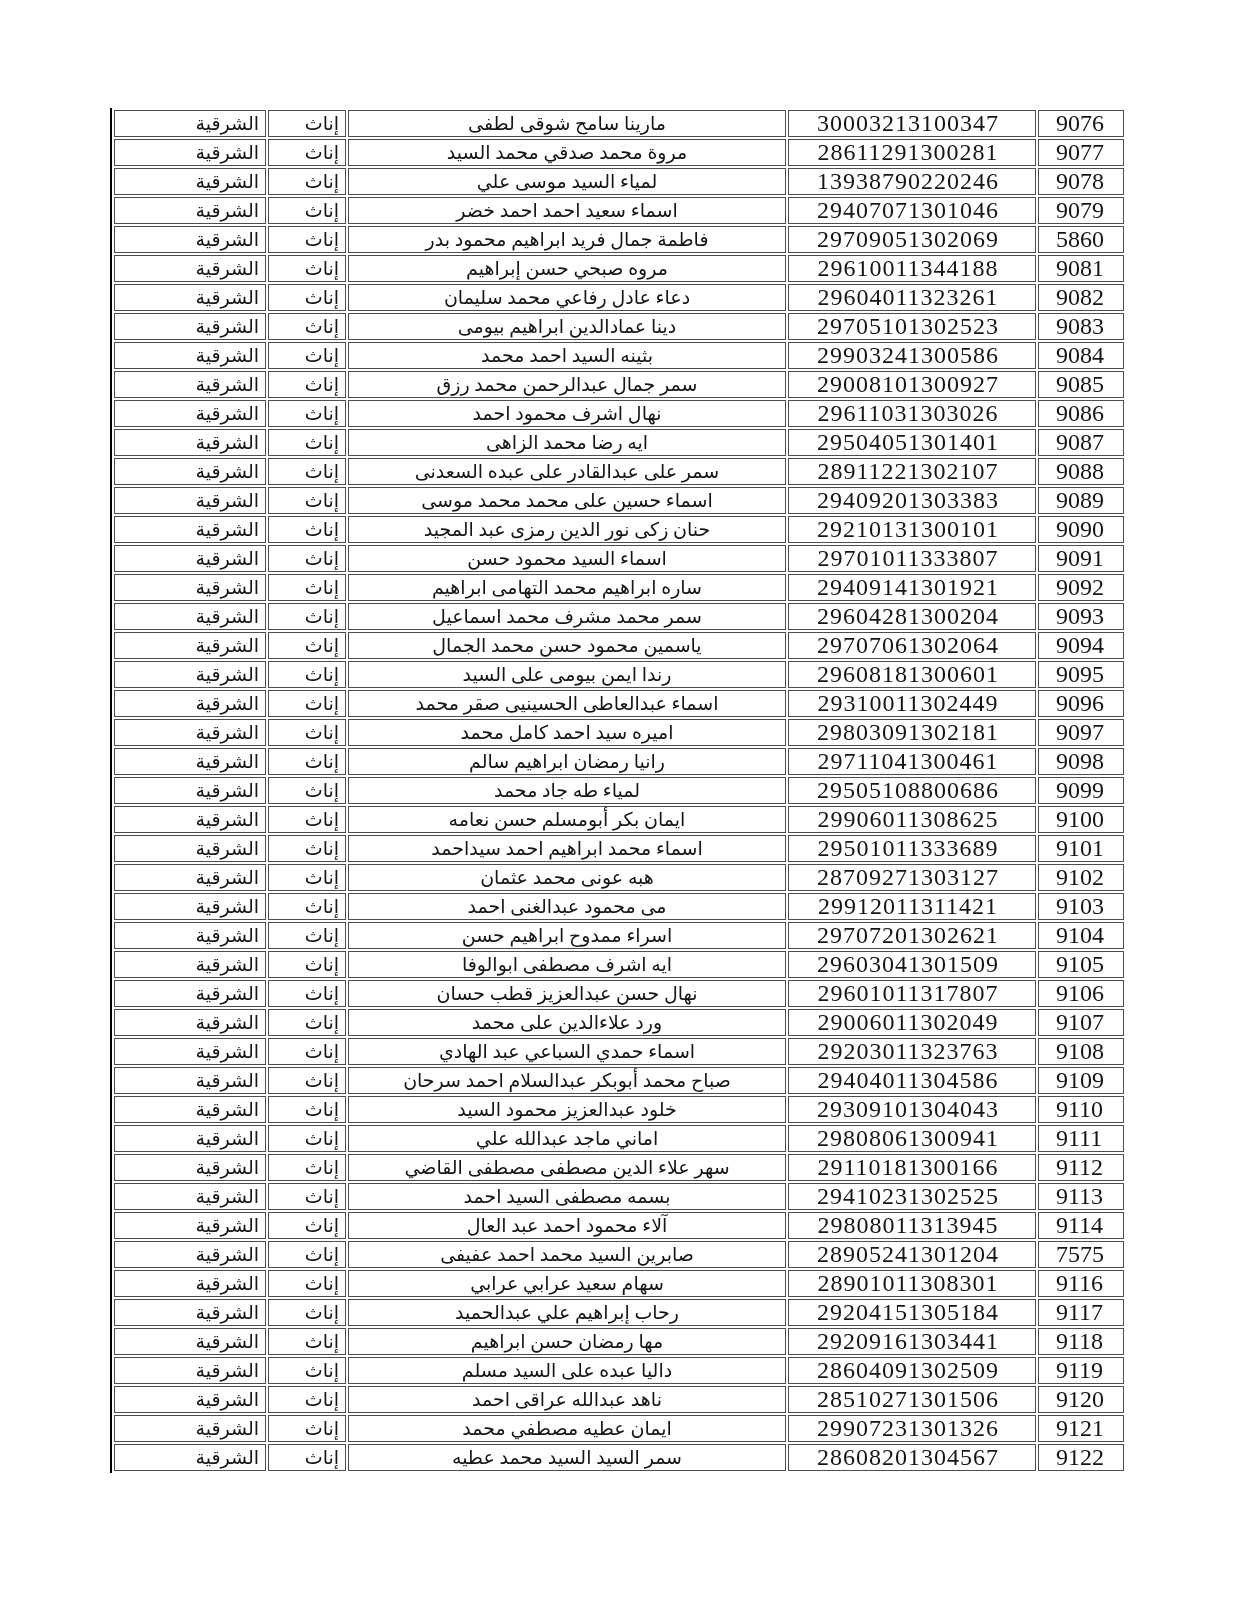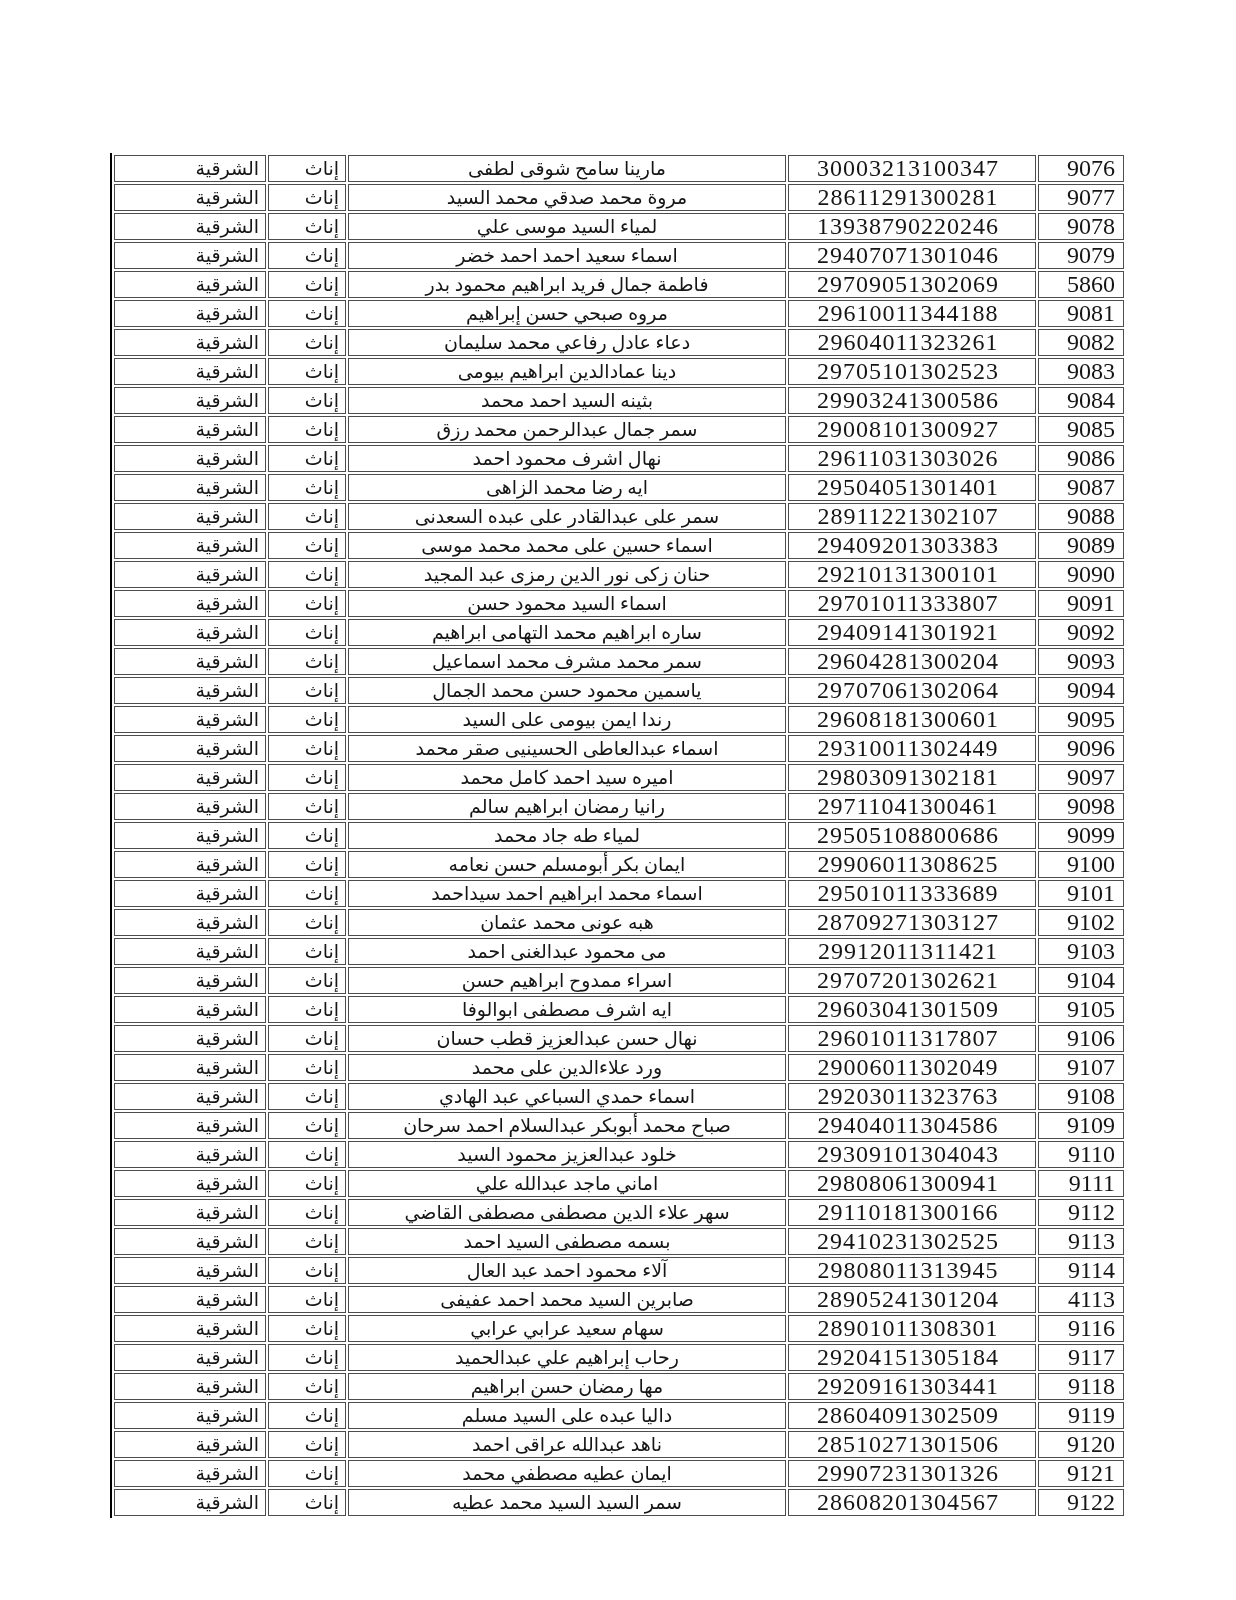--- a/index.html
+++ b/index.html
@@ -8,21 +8,20 @@
     height: 1600px;
     background: #ffffff;
     position: relative;
     overflow: hidden;
     font-family: "Liberation Serif", "DejaVu Sans", serif;
   }
   .page {
     position: absolute;
     left: 110px;
     top: 108px;
-    margin-top: 45px;
   }
   table.roster {
     border-collapse: separate;
     border-spacing: 2px 2px;
     table-layout: fixed;
     border-left: 2px solid #000000;
   }
   table.roster td {
     height: 25px;
     vertical-align: middle;
@@ -49,23 +48,23 @@
     text-align: center;
     font-size: 24px;
     letter-spacing: 1px;
     border: 2px solid #000000;
     height: 21px;
     padding: 0 10px 0 2px;
     font-family: "Liberation Serif", serif;
   }
   td.cell-serial {
     direction: ltr;
-    text-align: right;
+    text-align: left;
     font-size: 24px;
-    padding: 0 8px 0 2px;
+    padding: 0 8px 0 17px;
     font-family: "Liberation Serif", serif;
   }
 </style>
 </head>
 <body>
 
 <div class="page">
   <table class="roster">
     <colgroup>
       <col style="width:152px">
@@ -346,21 +345,21 @@
     <td class="cell-gen">إناث</td>
     <td class="cell-name">آلاء محمود احمد عبد العال</td>
     <td class="cell-nid">29808011313945</td>
     <td class="cell-serial">9114</td>
   </tr>
         <tr>
     <td class="cell-gov">الشرقية</td>
     <td class="cell-gen">إناث</td>
     <td class="cell-name">صابرين السيد محمد احمد عفيفى</td>
     <td class="cell-nid">28905241301204</td>
-    <td class="cell-serial">4113</td>
+    <td class="cell-serial">7575</td>
   </tr>
         <tr>
     <td class="cell-gov">الشرقية</td>
     <td class="cell-gen">إناث</td>
     <td class="cell-name">سهام سعيد عرابي عرابي</td>
     <td class="cell-nid">28901011308301</td>
     <td class="cell-serial">9116</td>
   </tr>
         <tr>
     <td class="cell-gov">الشرقية</td>

